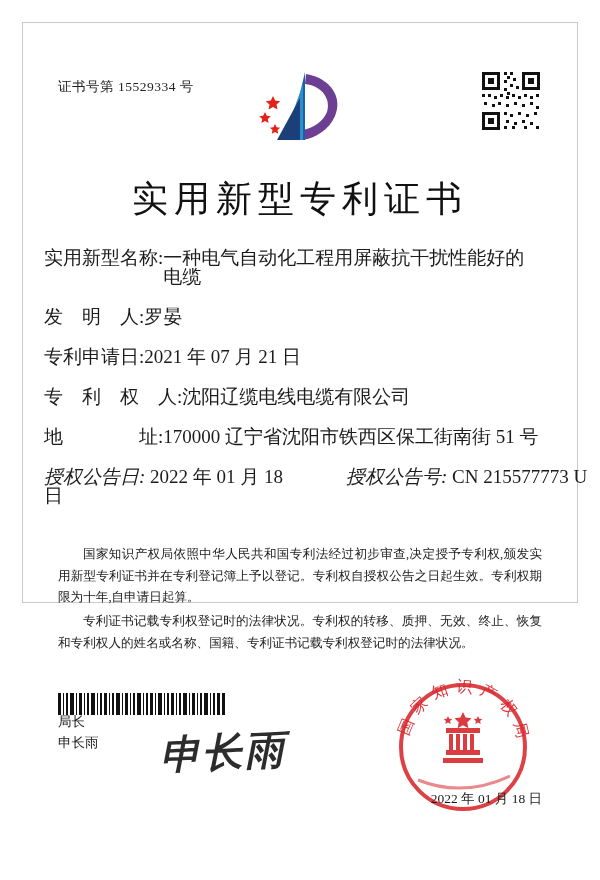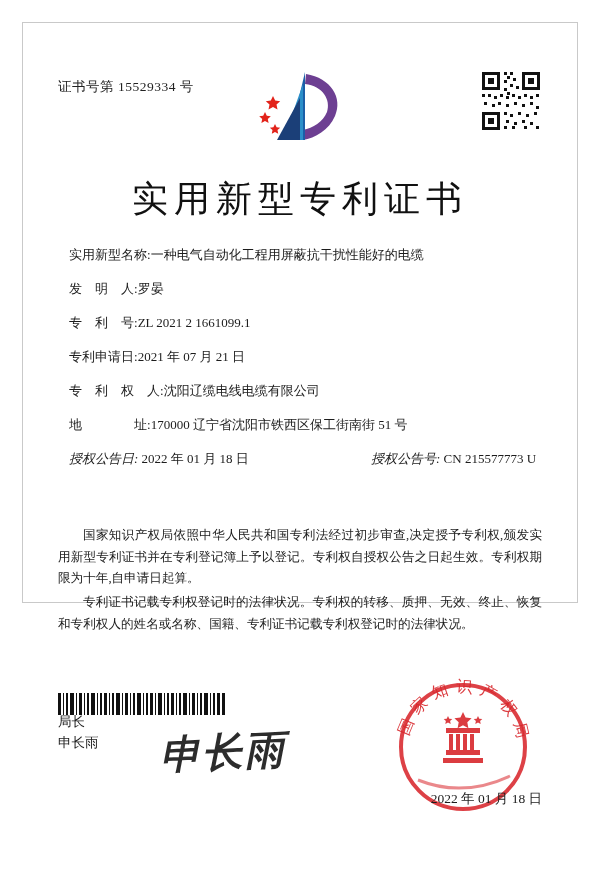--- a/index.html
+++ b/index.html
@@ -67,24 +67,24 @@
     text-align: center;
     font-size: 36px;
     font-weight: normal;
     letter-spacing: 6px;
     color: #111;
     font-family: "Liberation Serif", "DejaVu Serif", serif;
   }
 
   .fields {
     position: absolute;
-    left: 69px;
+    left: 44px;
     top: 248px;
     right: 58px;
-    font-size: 13px;
+    font-size: 19px;
     line-height: 1;
     color: #1c1c1c;
   }
   .field-row {
     display: flex;
     align-items: baseline;
     margin-bottom: 21px;
   }
   .field-label {
     flex: 0 0 auto;
@@ -105,21 +105,21 @@
   }
   .dual-left {
     width: 248px;
     flex: 0 0 248px;
   }
 
   .paragraphs {
     position: absolute;
     left: 58px;
     right: 58px;
-    top: 525px;
+    top: 544px;
     font-size: 12.6px;
     line-height: 1.72;
     color: #1c1c1c;
     text-align: justify;
   }
   .paragraphs p {
     margin: 0 0 2px 0;
     text-indent: 25px;
   }
 
@@ -267,24 +267,20 @@
   <div class="fields">
     <div class="field-row">
       <span class="field-label">实用新型名称:</span>
       <span class="field-value">一种电气自动化工程用屏蔽抗干扰性能好的电缆</span>
     </div>
     <div class="field-row">
       <span class="field-label">发　明　人:</span>
       <span class="field-value">罗晏</span>
     </div>
     <div class="field-row">
-      <span class="field-label">专　利　号:</span>
-      <span class="field-value">ZL 2021 2 1661099.1</span>
-    </div>
-    <div class="field-row">
       <span class="field-label">专利申请日:</span>
       <span class="field-value">2021 年 07 月 21 日</span>
     </div>
     <div class="field-row">
       <span class="field-label">专　利　权　人:</span>
       <span class="field-value">沈阳辽缆电线电缆有限公司</span>
     </div>
     <div class="field-row">
       <span class="field-label">地　　　　址:</span>
       <span class="field-value">170000 辽宁省沈阳市铁西区保工街南街 51 号</span>

